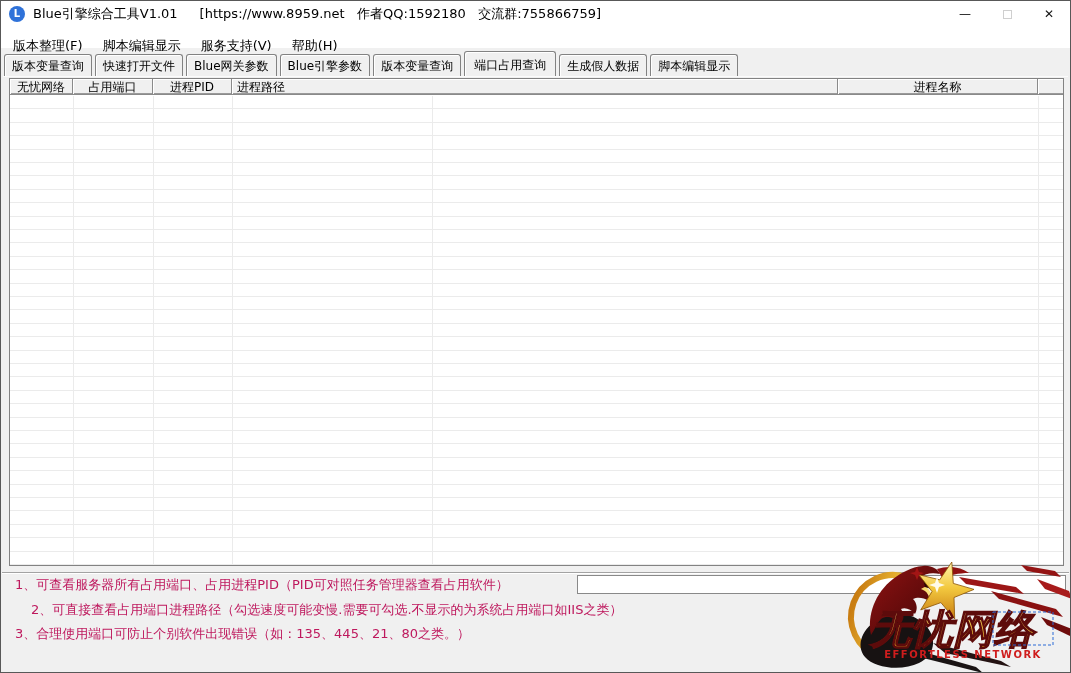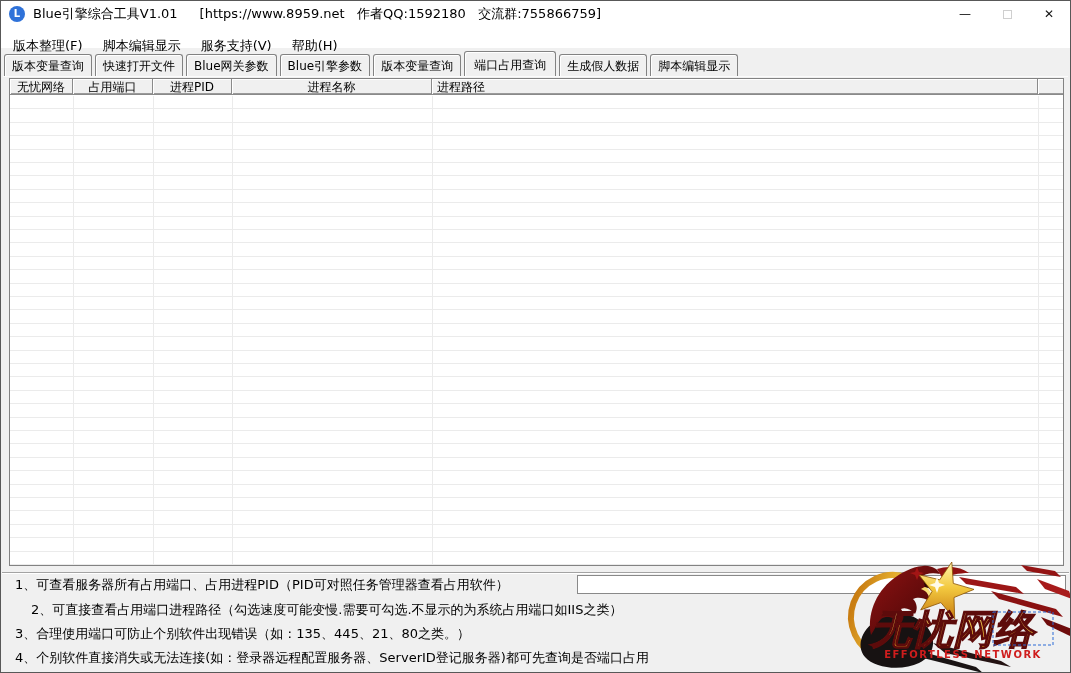--- a/index.html
+++ b/index.html
@@ -38,21 +38,21 @@
   .lv-body{position:absolute;left:0;top:17px;right:0;bottom:0;
     background:
       linear-gradient(#ebebeb,#ebebeb) 63px 0/1px 100% no-repeat,
       linear-gradient(#ebebeb,#ebebeb) 143px 0/1px 100% no-repeat,
       linear-gradient(#ebebeb,#ebebeb) 222px 0/1px 100% no-repeat,
       linear-gradient(#ebebeb,#ebebeb) 422px 0/1px 100% no-repeat,
       linear-gradient(#ebebeb,#ebebeb) 1028px 0/1px 100% no-repeat,
       repeating-linear-gradient(to bottom,#ffffff 0 12.4px,#ebebeb 12.4px 13.4px);}
   
   .bottom-groove{position:absolute;top:571px;left:1px;right:1px;height:2px;border-top:1px solid #a3a3a3;border-bottom:1px solid #fff;z-index:0;}
-  .note{position:absolute;left:14px;font-size:13px;color:#000000;white-space:nowrap;z-index:1;}
+  .note{position:absolute;left:14px;font-size:13px;color:#be185d;white-space:nowrap;z-index:1;}
   .note1{top:575px;} .note2{top:600px;margin-left:16px;} .note3{top:624px;} .note4{top:648px;}
   .query-input{position:absolute;left:576px;top:574px;width:489px;height:19px;border:1px solid #898989;
     background:#fff;font-size:12px;padding:0 3px;z-index:2;font-family:"DejaVu Sans","Liberation Sans",sans-serif;outline:none;}
   
   .logo{position:absolute;left:840px;top:556px;width:231px;height:117px;z-index:5;}
 </style>
 </head>
 <body>
 
 <div class="window">
@@ -87,32 +87,31 @@
     <div class="tab active">端口占用查询</div>
     <div class="tab">生成假人数据</div>
     <div class="tab">脚本编辑显示</div>
   </div>
 
   <div class="listview">
     <div class="lv-header">
       <div class="lv-col" style="width:63px">无忧网络</div>
       <div class="lv-col" style="width:80px">占用端口</div>
       <div class="lv-col" style="width:79px">进程PID</div>
+      <div class="lv-col left" style="width:606px">进程路径</div>
       <div class="lv-col" style="width:200px">进程名称</div>
-      <div class="lv-col left" style="width:606px">进程路径</div>
       <div class="lv-col filler"></div>
     </div>
     <div class="lv-body"></div>
   </div>
 
   <div class="bottom-groove"></div>
   <div class="note note1">1、可查看服务器所有占用端口、占用进程PID（PID可对照任务管理器查看占用软件）</div>
   <div class="note note2">2、可直接查看占用端口进程路径（勾选速度可能变慢.需要可勾选.不显示的为系统占用端口如IIS之类）</div>
   <div class="note note3">3、合理使用端口可防止个别软件出现错误（如：135、445、21、80之类。）</div>
-  <div class="note note4">4、个别软件直接消失或无法连接(如：登录器远程配置服务器、ServerID登记服务器)都可先查询是否端口占用</div>
 
   <input class="query-input" type="text" value="" style="">
 
   <svg class="logo" viewBox="0 0 231 117">
     <defs>
       <linearGradient id="gold" x1="0" y1="0" x2="0" y2="1">
         <stop offset="0" stop-color="#fff3b0"></stop>
           <stop offset="0.45" stop-color="#f3c93f"></stop>
           <stop offset="1" stop-color="#c97d12"></stop>
       </linearGradient>

